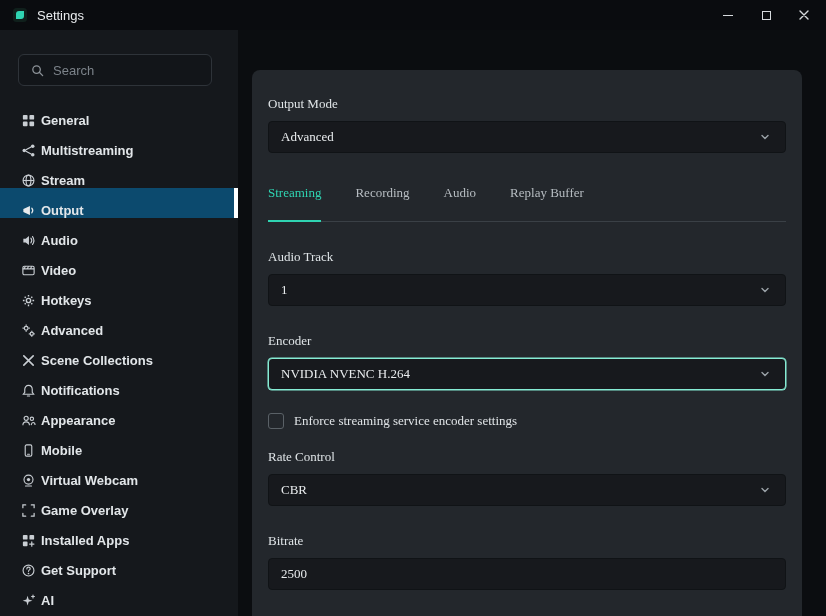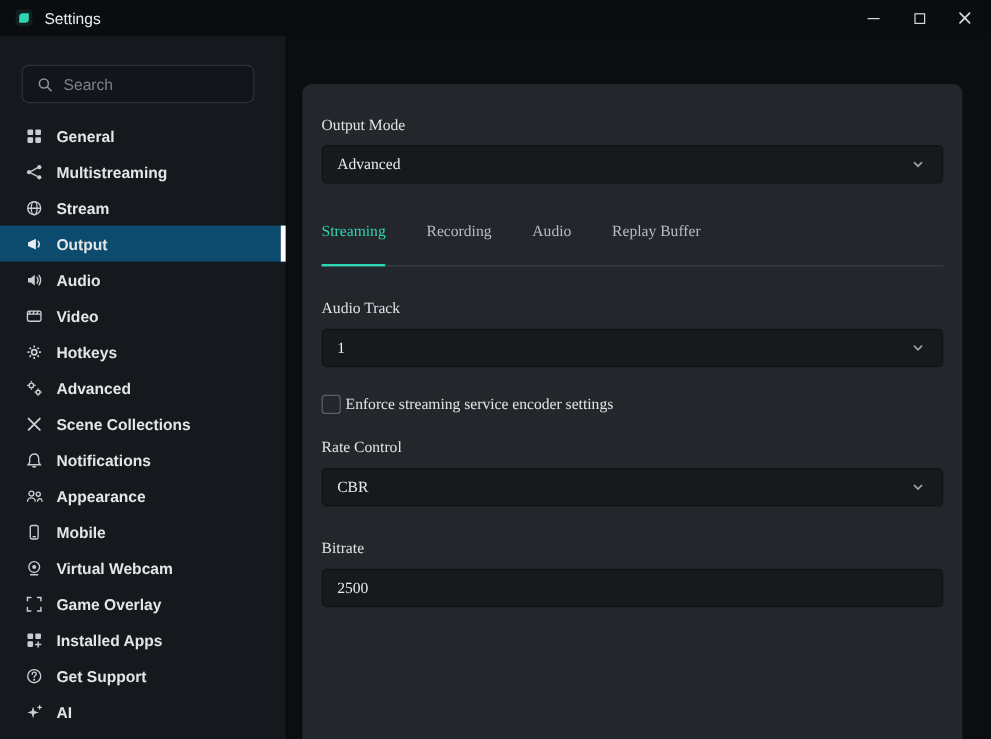--- a/index.html
+++ b/index.html
@@ -21,21 +21,21 @@
   
   .app { display:flex; height:586px; }
   .sidebar { width:238px; background:#15181c; flex:0 0 238px; padding-top:24px; }
   .search-box { margin:0 26px 12px 18px; height:32px; border:1px solid #2e3339;
     border-radius:6px; background:#121519; display:flex; align-items:center;
     gap:8px; padding:0 10px; }
   .search-box input { flex:1; background:transparent; border:none; outline:none;
     color:#dfe3e6; font-size:13px; font-family:inherit; min-width:0; }
   .search-box input::placeholder { color:#7c838a; }
   .nav { display:flex; flex-direction:column; }
-  .item { height:30px; display:flex; align-items:center; gap:11px;
+  .item { height:30px; display:flex; align-items:flex-end; gap:5px;
     padding-left:20px; font-size:13px; font-weight:600; color:#e2e6e9;
     cursor:pointer; position:relative; }
   .item.selected { background:#0c4a6e; }
   .item.selected::after { content:""; position:absolute; right:0; top:0; bottom:0;
     width:4px; background:#ffffff; }
   .icon16 { width:16px; height:16px; flex:0 0 16px; display:flex; align-items:center; justify-content:center; }
   
   .main { flex:1; background:#0b0d10; padding:40px 24px 0 14px;font-family:Liberation Serif, serif; }
   .panel { background:#23272c; border-radius:8px 8px 0 0; height:100%;
     padding:26px 16px 0 16px; }
@@ -46,21 +46,21 @@
   .select.teal { border:1px solid #86ecd4; box-shadow:0 0 0 .5px #86ecd4; }
   .text-input input { background:transparent; border:none; outline:none; color:#e9ecee;
     font-size:13px; font-family:inherit; width:100%; }
   .tabs { display:flex; gap:34px; margin-top:32px; border-bottom:1px solid #3a4046; }
   .tab { font-size:13px; color:#b7bdc2; padding-bottom:20px; cursor:pointer; position:relative; }
   .tab.active { color:#2fd4b2; }
   .tab.active::after { content:""; position:absolute; left:0; right:0; bottom:-1px;
     height:2px; background:#2fd4b2; }
   .group { margin-top:27px; }
   .group.first { margin-top:0; }
-  .check-row { display:flex; align-items:center; gap:4px; margin-top:23px;
+  .check-row { display:flex; align-items:center; gap:10px; margin-top:23px;
     font-size:13px; color:#e0e4e7; }
   .checkbox { width:16px; height:16px; border:1px solid #5a6167; border-radius:3px;
     background:transparent; flex:0 0 16px; cursor:pointer; }
   svg { display:block; }
 </style>
 </head>
 <body>
 
 <div class="titlebar">
   <span class="logo">
@@ -311,20 +311,31 @@
         <div class="select">
           <span>1</span>
           <span class="icon16">
             <svg width="12" height="12" viewBox="0 0 12 12" fill="none" stroke="#9aa1a7" stroke-width="1.4" stroke-linecap="round">
                 <path d="M3 4.5 L6 7.5 L9 4.5"></path>
               </svg>
           </span>
         </div>
       </div>
 
+      <div class="group">
+        <div class="field-label">Encoder</div>
+        <div class="select teal">
+          <span>NVIDIA NVENC H.264</span>
+          <span class="icon16">
+            <svg width="12" height="12" viewBox="0 0 12 12" fill="none" stroke="#9aa1a7" stroke-width="1.4" stroke-linecap="round">
+                <path d="M3 4.5 L6 7.5 L9 4.5"></path>
+              </svg>
+          </span>
+        </div>
+      </div>
 
       <div class="check-row">
         <span class="checkbox"></span>
         <span>Enforce streaming service encoder settings</span>
       </div>
 
       <div class="group" style="margin-top:20px">
         <div class="field-label">Rate Control</div>
         <div class="select">
           <span>CBR</span>

